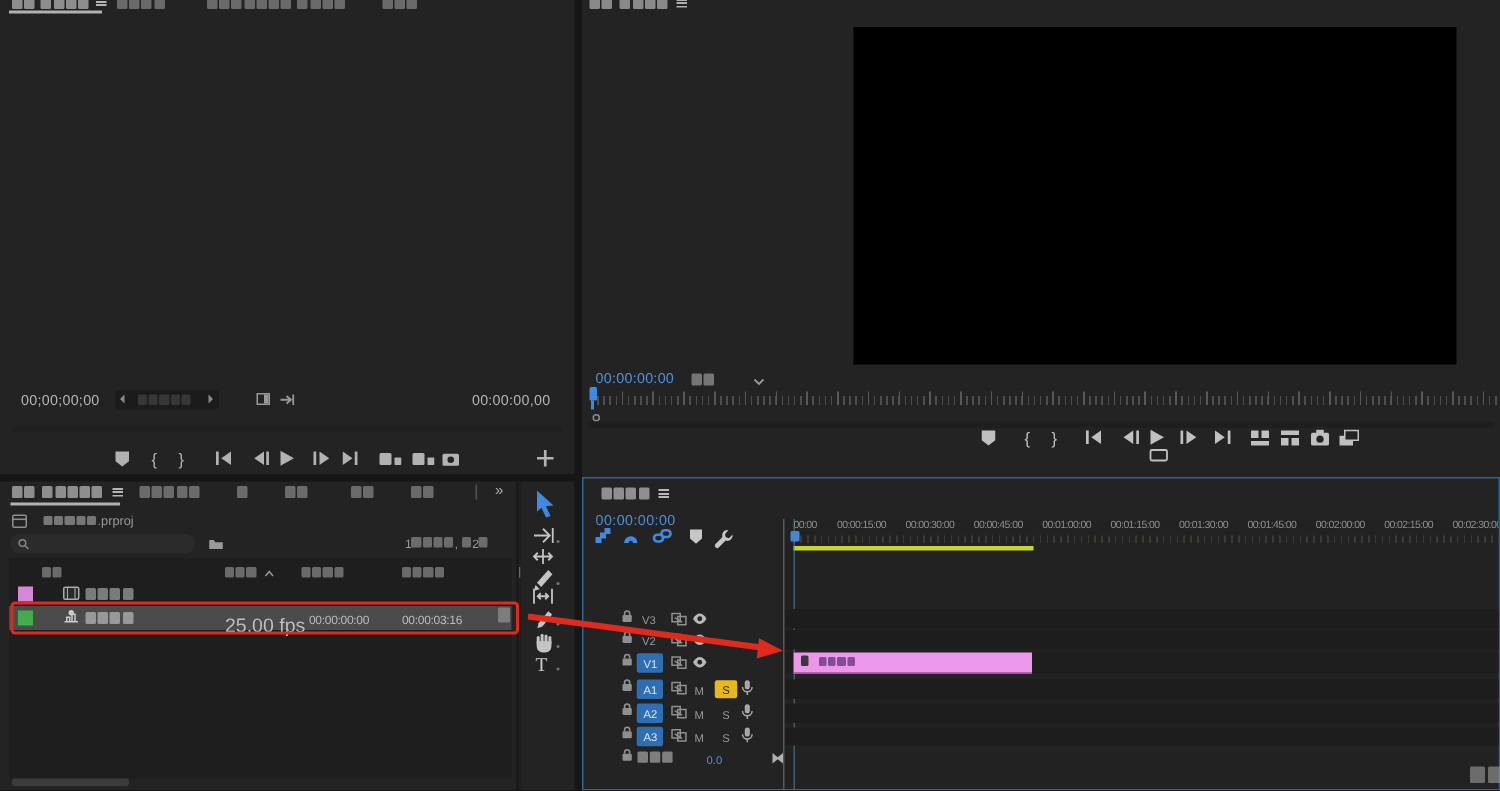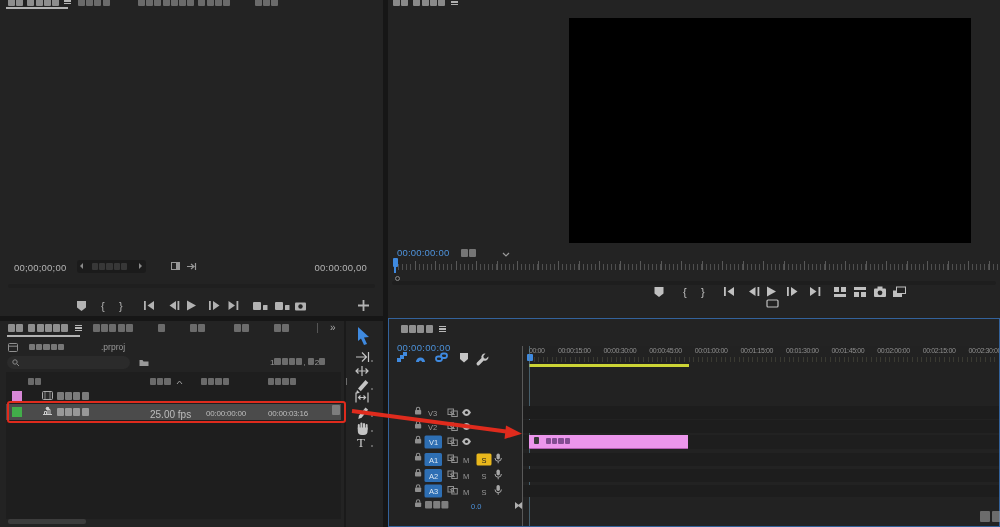--- a/index.html
+++ b/index.html
@@ -166,21 +166,21 @@
   <div class="abs cjk s8" style="left:234px;top:3px;color:#979797;"><i></i><i></i></div>
   <div class="abs cjk s8" style="left:274px;top:3px;color:#979797;"><i></i><i></i></div>
   <div class="abs" style="left:317px;top:2px;width:1px;height:10px;background:#555;"></div>
   <div class="abs" style="left:330px;top:1px;font-size:10px;color:#aaa;">»</div>
 
   <svg class="abs" style="left:8px;top:22px" width="10" height="9">
         <rect x="0.5" y="0.5" width="9" height="8" rx="1" fill="none" stroke="#8f8f8f" stroke-width="1"></rect>
         <path d="M0.5 3.2h9" stroke="#8f8f8f" stroke-width="1"></path>
       </svg>
   <div class="abs cjk s7" style="left:29px;top:22.5px;color:#ababab;white-space:nowrap;"><i></i><i></i><i></i><i></i><i></i></div>
-  <div class="abs" style="left:65px;top:21px;font-size:8.5px;color:#9a9a9a;padding-left:36px;">.prproj</div>
+  <div class="abs" style="left:65px;top:21px;font-size:8.5px;color:#9a9a9a;">.prproj</div>
 
   <div class="abs" style="left:7px;top:35px;width:123px;height:13px;background:#2b2b2b;border-radius:7px;"></div>
   <svg class="abs" style="left:12px;top:38px" width="8" height="8">
         <circle cx="3" cy="3" r="2.2" fill="none" stroke="#888" stroke-width="1"></circle>
         <path d="M4.8 4.8L7 7" stroke="#888" stroke-width="1"></path>
       </svg>
   <svg class="abs" style="left:139px;top:38px" width="10" height="8">
         <path d="M0.5 1h3l1 1.5h5v4.5h-9z" fill="#999"></path>
       </svg>
   <div class="abs" style="left:270px;top:37px;font-size:8px;color:#9a9a9a;white-space:nowrap;"><span style="position:relative;top:0px;">1</span><span class="cjk s7" style="color:#9a9a9a;"><i></i><i></i><i></i><i></i></span>, <span class="cjk s7" style="color:#9a9a9a;"><i></i></span>2<span class="cjk s7" style="color:#9a9a9a;"><i></i></span></div>
@@ -203,21 +203,21 @@
       </svg>
   <div class="abs cjk s8" style="left:57px;top:71px;color:#b5b5b5;"><i></i><i></i><i></i><i></i></div>
 
   <div class="abs" style="left:6px;top:83px;width:335px;height:16px;background:#4b4b4b;"></div>
   <div class="abs" style="left:12px;top:86px;width:10px;height:10px;background:#42ad4a;"></div>
   <svg class="abs" style="left:42px;top:85px" width="11" height="11">
         <path d="M1 8.5h9M2.5 8.5v-3h2v3M6 8.5v-5h2v5" stroke="#ccc" fill="none" stroke-width="1"></path>
         <circle cx="5.5" cy="2.5" r="1.8" fill="#ccc"></circle>
       </svg>
   <div class="abs cjk s8" style="left:57px;top:87px;color:#c8c8c8;"><i></i><i></i><i></i><i></i></div>
-  <div class="abs" style="left:150px;top:87.5px;font-size:10px;color:#bdbdbd;">25.00 fps</div>
+  <div class="abs" style="left:150px;top:87.5px;font-size:13px;color:#bdbdbd;">25.00 fps</div>
   <div class="abs tc" style="left:206px;top:87.5px;font-size:8px;letter-spacing:-0.2px;color:#bdbdbd;">00:00:00:00</div>
   <div class="abs tc" style="left:268px;top:87.5px;font-size:8px;letter-spacing:-0.2px;color:#bdbdbd;">00:00:03:16</div>
   <div class="abs" style="left:332px;top:84px;width:8px;height:10px;background:#7d7d7d;border-radius:1px;"></div>
 
   <div class="abs" style="left:8px;top:198px;width:78px;height:5px;background:#3c3c3c;border-radius:2px;"></div>
 </div>
 
 <div class="abs" style="left:344px;top:321px;width:2px;height:206px;background:#1a1a1a;"></div>
 
 <div class="abs" id="tools" style="left:347px;top:321px;width:36px;height:206px;background:#232323;">

